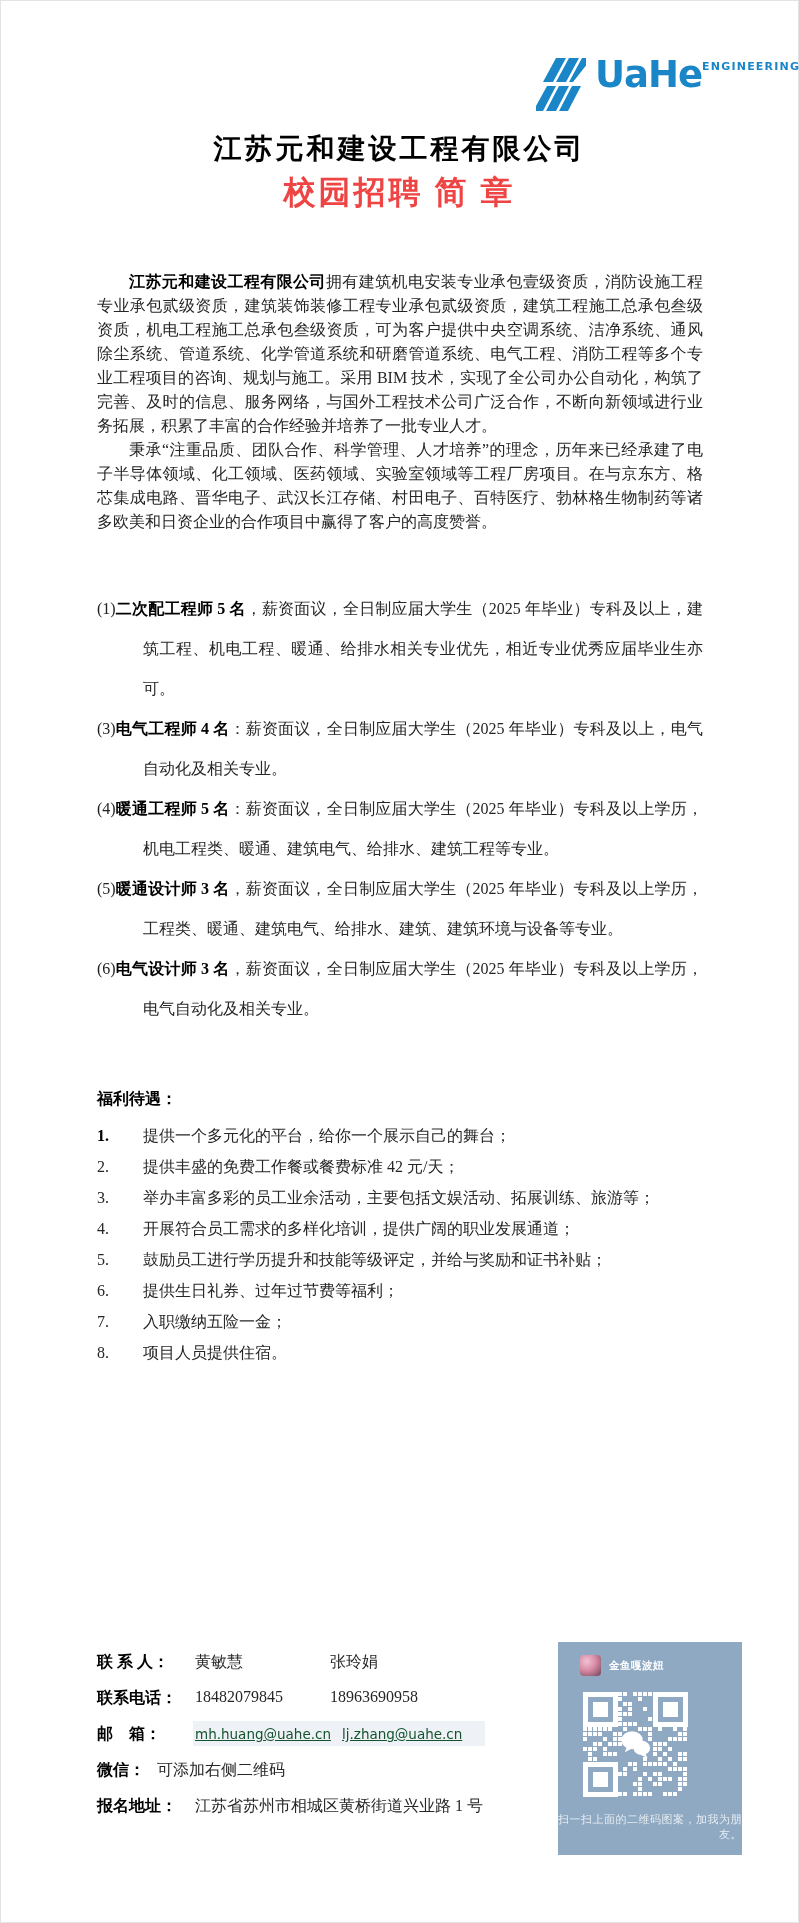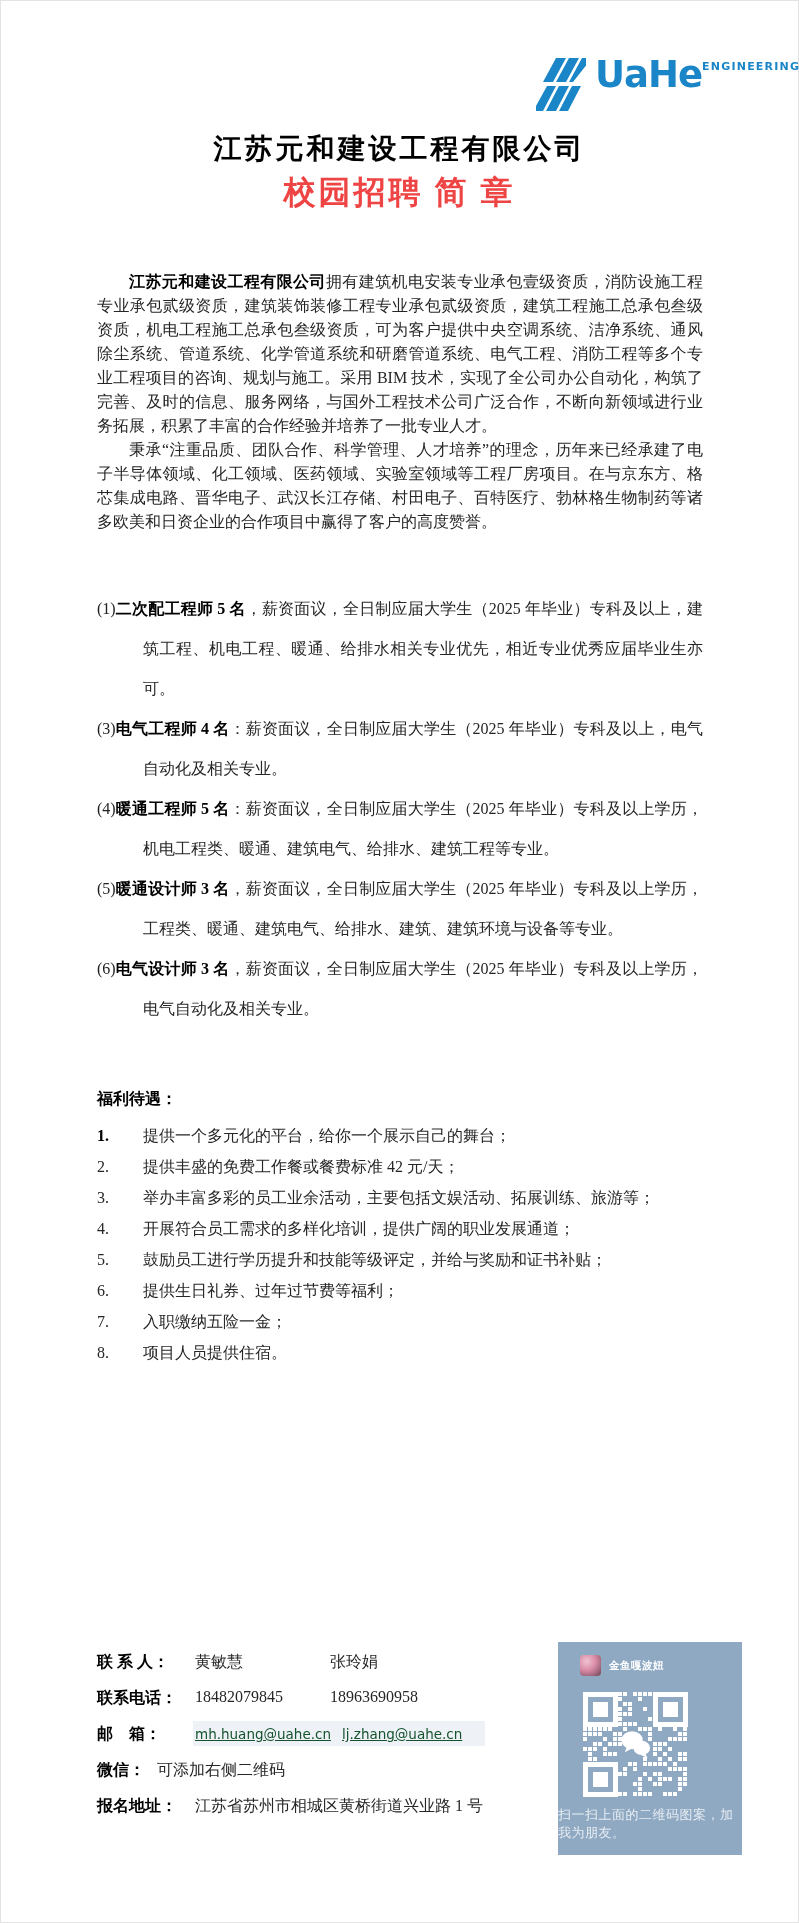--- a/index.html
+++ b/index.html
@@ -54,23 +54,23 @@
   .qr-avatar{width:21px;height:21px;border-radius:4px;
              background:radial-gradient(circle at 32% 30%,#f0c2d2 0%,#d98ba6 45%,#6e4454 100%);}
   .qr-name{font-family:"DejaVu Sans","Liberation Sans",sans-serif;font-size:10.5px;
            font-weight:700;color:#fff;letter-spacing:0.5px;}
   #qr-modules{position:absolute;left:25px;top:50px;width:105px;height:105px;}
   #qr-modules .m{position:absolute;width:4.4px;height:4.4px;background:#fff;}
   .finder{position:absolute;width:35px;height:35px;border:5px solid #fff;box-sizing:border-box;}
   .finder i{position:absolute;inset:5px;background:#fff;}
   .f-tl{left:0;top:0;} .f-tr{right:0;top:0;} .f-bl{left:0;bottom:0;}
   .qr-center{position:absolute;left:37px;top:37px;width:31px;height:31px;}
-  .qr-caption{position:absolute;left:0;right:0;bottom:13px;text-align:left;
+  .qr-caption{position:absolute;left:0;right:0;bottom:13px;text-align:right;
               font-family:Liberation Serif, serif;
-              font-size:13px;color:rgba(255,255,255,0.78);letter-spacing:0.5px;}
+              font-size:11px;color:rgba(255,255,255,0.78);letter-spacing:0.5px;}
 </style>
 </head>
 <body>
 
 <div class="page">
 
   <div class="logo">
     <svg width="50" height="56" viewBox="0 0 100 112">
       <g fill="#1a86c7">
         <polygon points="40,2 60,2 34,50 14,50"></polygon>

